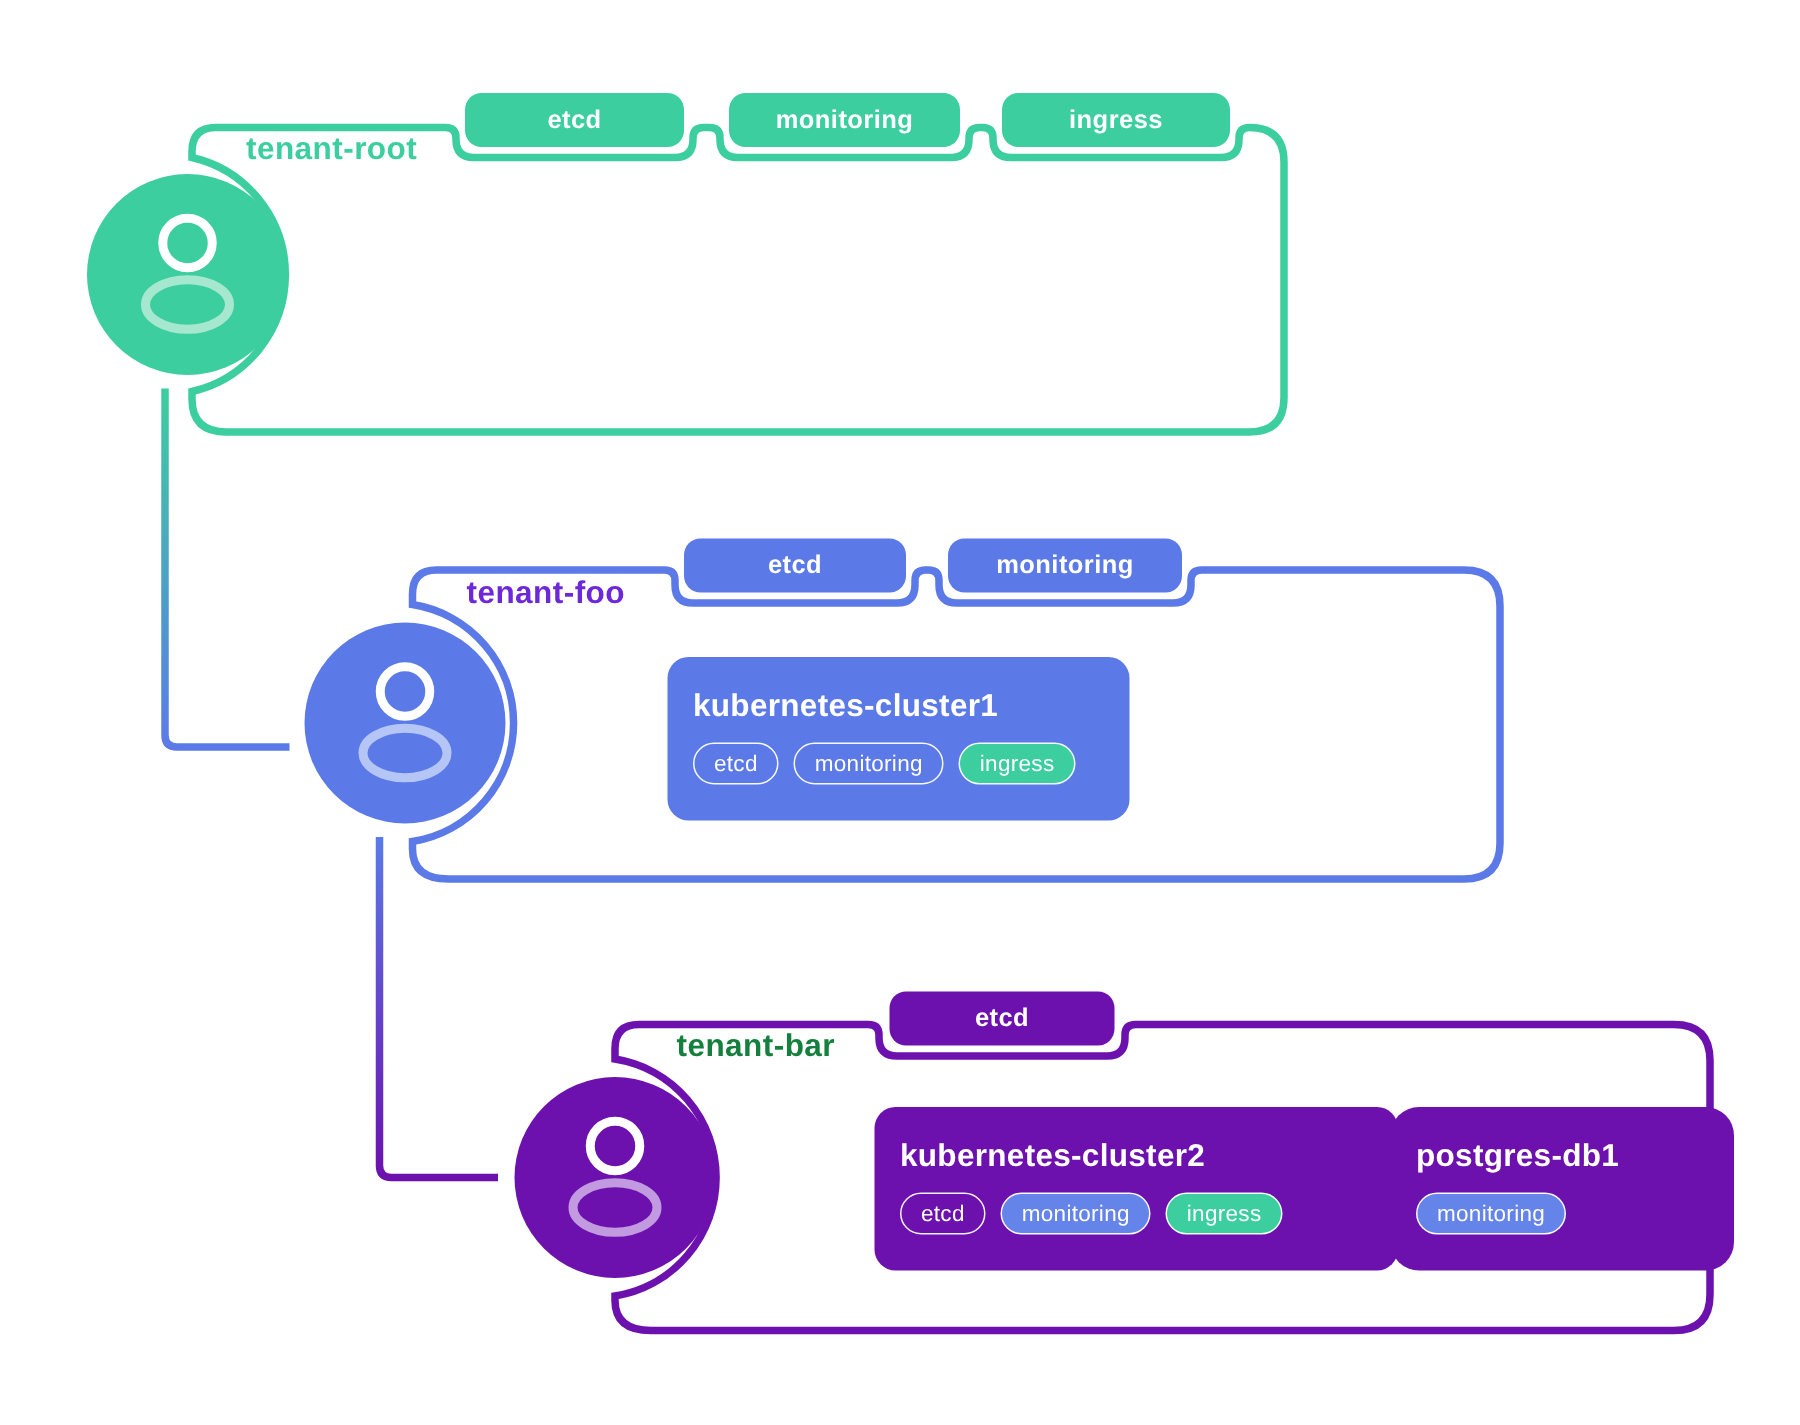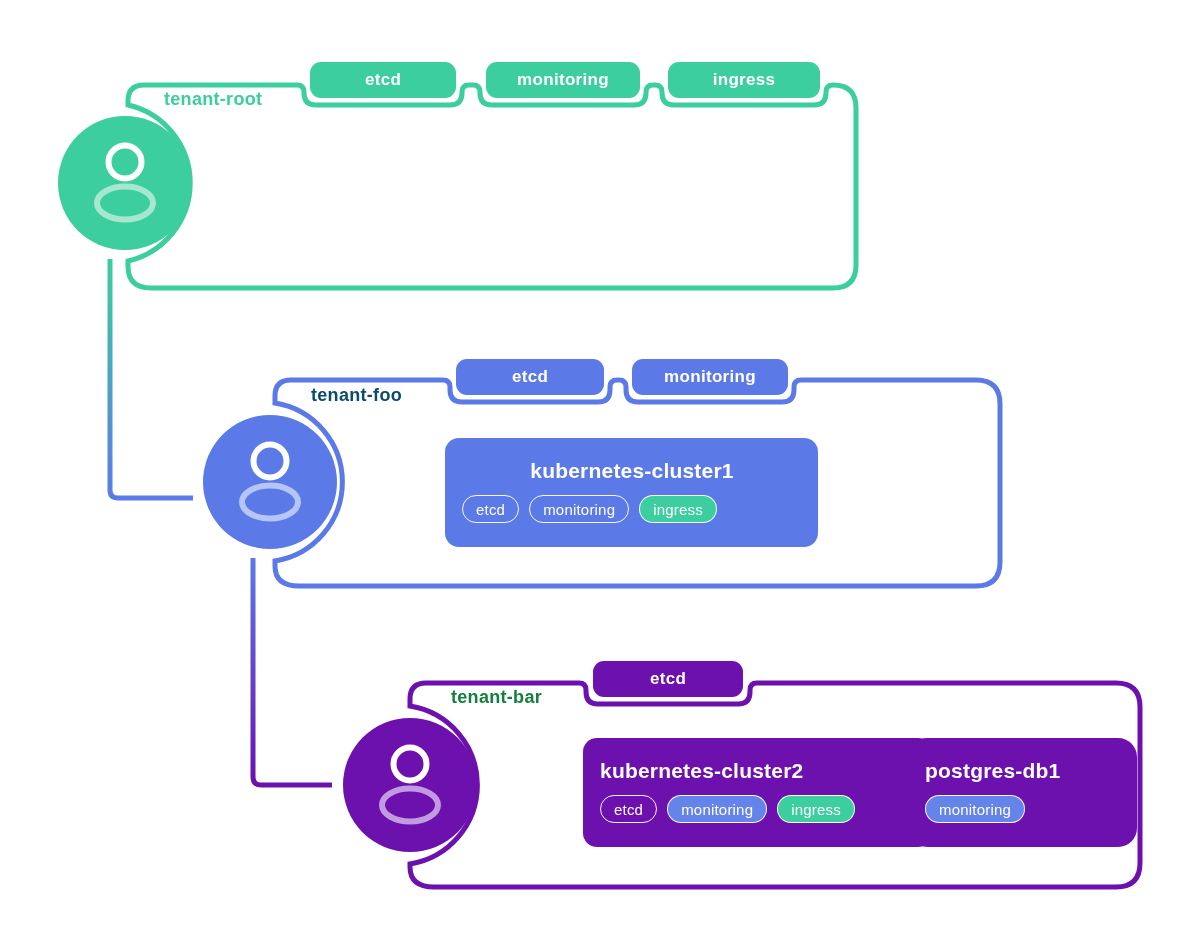--- a/index.html
+++ b/index.html
@@ -2,21 +2,21 @@
 <html><head>
 <meta charset="utf-8">
 <style>
   html,body{margin:0;padding:0;background:#fff;}
   .canvas{
     position:relative;width:1200px;height:950px;background:#fff;overflow:hidden;
     font-family:"Liberation Sans",sans-serif;
   }
   svg.layer{position:absolute;left:0;top:0;}
   .tenant-label{
-    position:absolute;font-weight:bold;font-size:18px;letter-spacing:.3px;line-height:19px;text-align:right;
+    position:absolute;font-weight:bold;font-size:21px;letter-spacing:.3px;line-height:19px;text-align:right;
   }
   .toppill{
     position:absolute;height:36px;border-radius:11px;color:#fff;font-weight:bold;
     font-size:17px;letter-spacing:.3px;display:flex;align-items:center;justify-content:center;
     box-sizing:border-box;
   }
   .resbox{
     position:absolute;border-radius:14px;color:#fff;box-sizing:border-box;
     padding:20px 16px 0 17px;height:109px;
   }
@@ -27,21 +27,21 @@
     border-radius:14px;padding:0 13px;display:flex;align-items:center;justify-content:center;
     font-size:15px;color:#fff;letter-spacing:.2px;white-space:nowrap;
   }
   .minipill.outline{background:transparent;}
   .minipill.green{background:#3CCE9E;}
   .minipill.blue{background:#6484EA;}
   .bg-green{background:#3CCE9E;}
   .bg-blue{background:#5B7AE8;}
   .bg-purple{background:#6C10AE;}
   .fg-green{color:#3CCE9E;}
-  .fg-blue{color:#0c4a6e;}
+  .fg-blue{color:#6d28d9;}
   .fg-purple{color:#15803d;}
 </style>
 </head>
 <body>
 
 <div class="canvas">
 
   <svg class="layer" width="1200" height="950" viewBox="0 0 1200 950">
     <defs>
       <linearGradient id="grad-root-foo" gradientUnits="userSpaceOnUse" x1="110" y1="259" x2="110" y2="498">
@@ -101,38 +101,38 @@
 
   <div class="toppill bg-green" style="left:310px;top:62px;width:146px;">etcd</div>
   <div class="toppill bg-green" style="left:486px;top:62px;width:154px;">monitoring</div>
   <div class="toppill bg-green" style="left:668px;top:62px;width:152px;">ingress</div>
 
   <div class="toppill bg-blue" style="left:456px;top:359px;width:148px;">etcd</div>
   <div class="toppill bg-blue" style="left:632px;top:359px;width:156px;">monitoring</div>
 
   <div class="toppill bg-purple" style="left:593px;top:661px;width:150px;">etcd</div>
 
-  <div class="resbox bg-blue" style="left:445px;top:438px;width:373px;text-align:center;">
+  <div class="resbox bg-blue" style="left:445px;top:438px;width:308px;">
     <div class="res-title">kubernetes-cluster1</div>
     <div class="tagrow">
       <div class="minipill outline">etcd</div>
       <div class="minipill outline">monitoring</div>
       <div class="minipill green">ingress</div>
     </div>
   </div>
 
   <div class="resbox bg-purple" style="left:583px;top:738px;width:349px;">
     <div class="res-title">kubernetes-cluster2</div>
     <div class="tagrow">
       <div class="minipill outline">etcd</div>
       <div class="minipill blue">monitoring</div>
       <div class="minipill green">ingress</div>
     </div>
   </div>
 
-  <div class="resbox bg-purple" style="left:908px;top:738px;width:229px;border-radius:19px;">
+  <div class="resbox bg-purple" style="left:927px;top:738px;width:229px;border-radius:19px;">
     <div class="res-title">postgres-db1</div>
     <div class="tagrow">
       <div class="minipill blue">monitoring</div>
     </div>
   </div>
 
 </div>
 
 </body></html>

